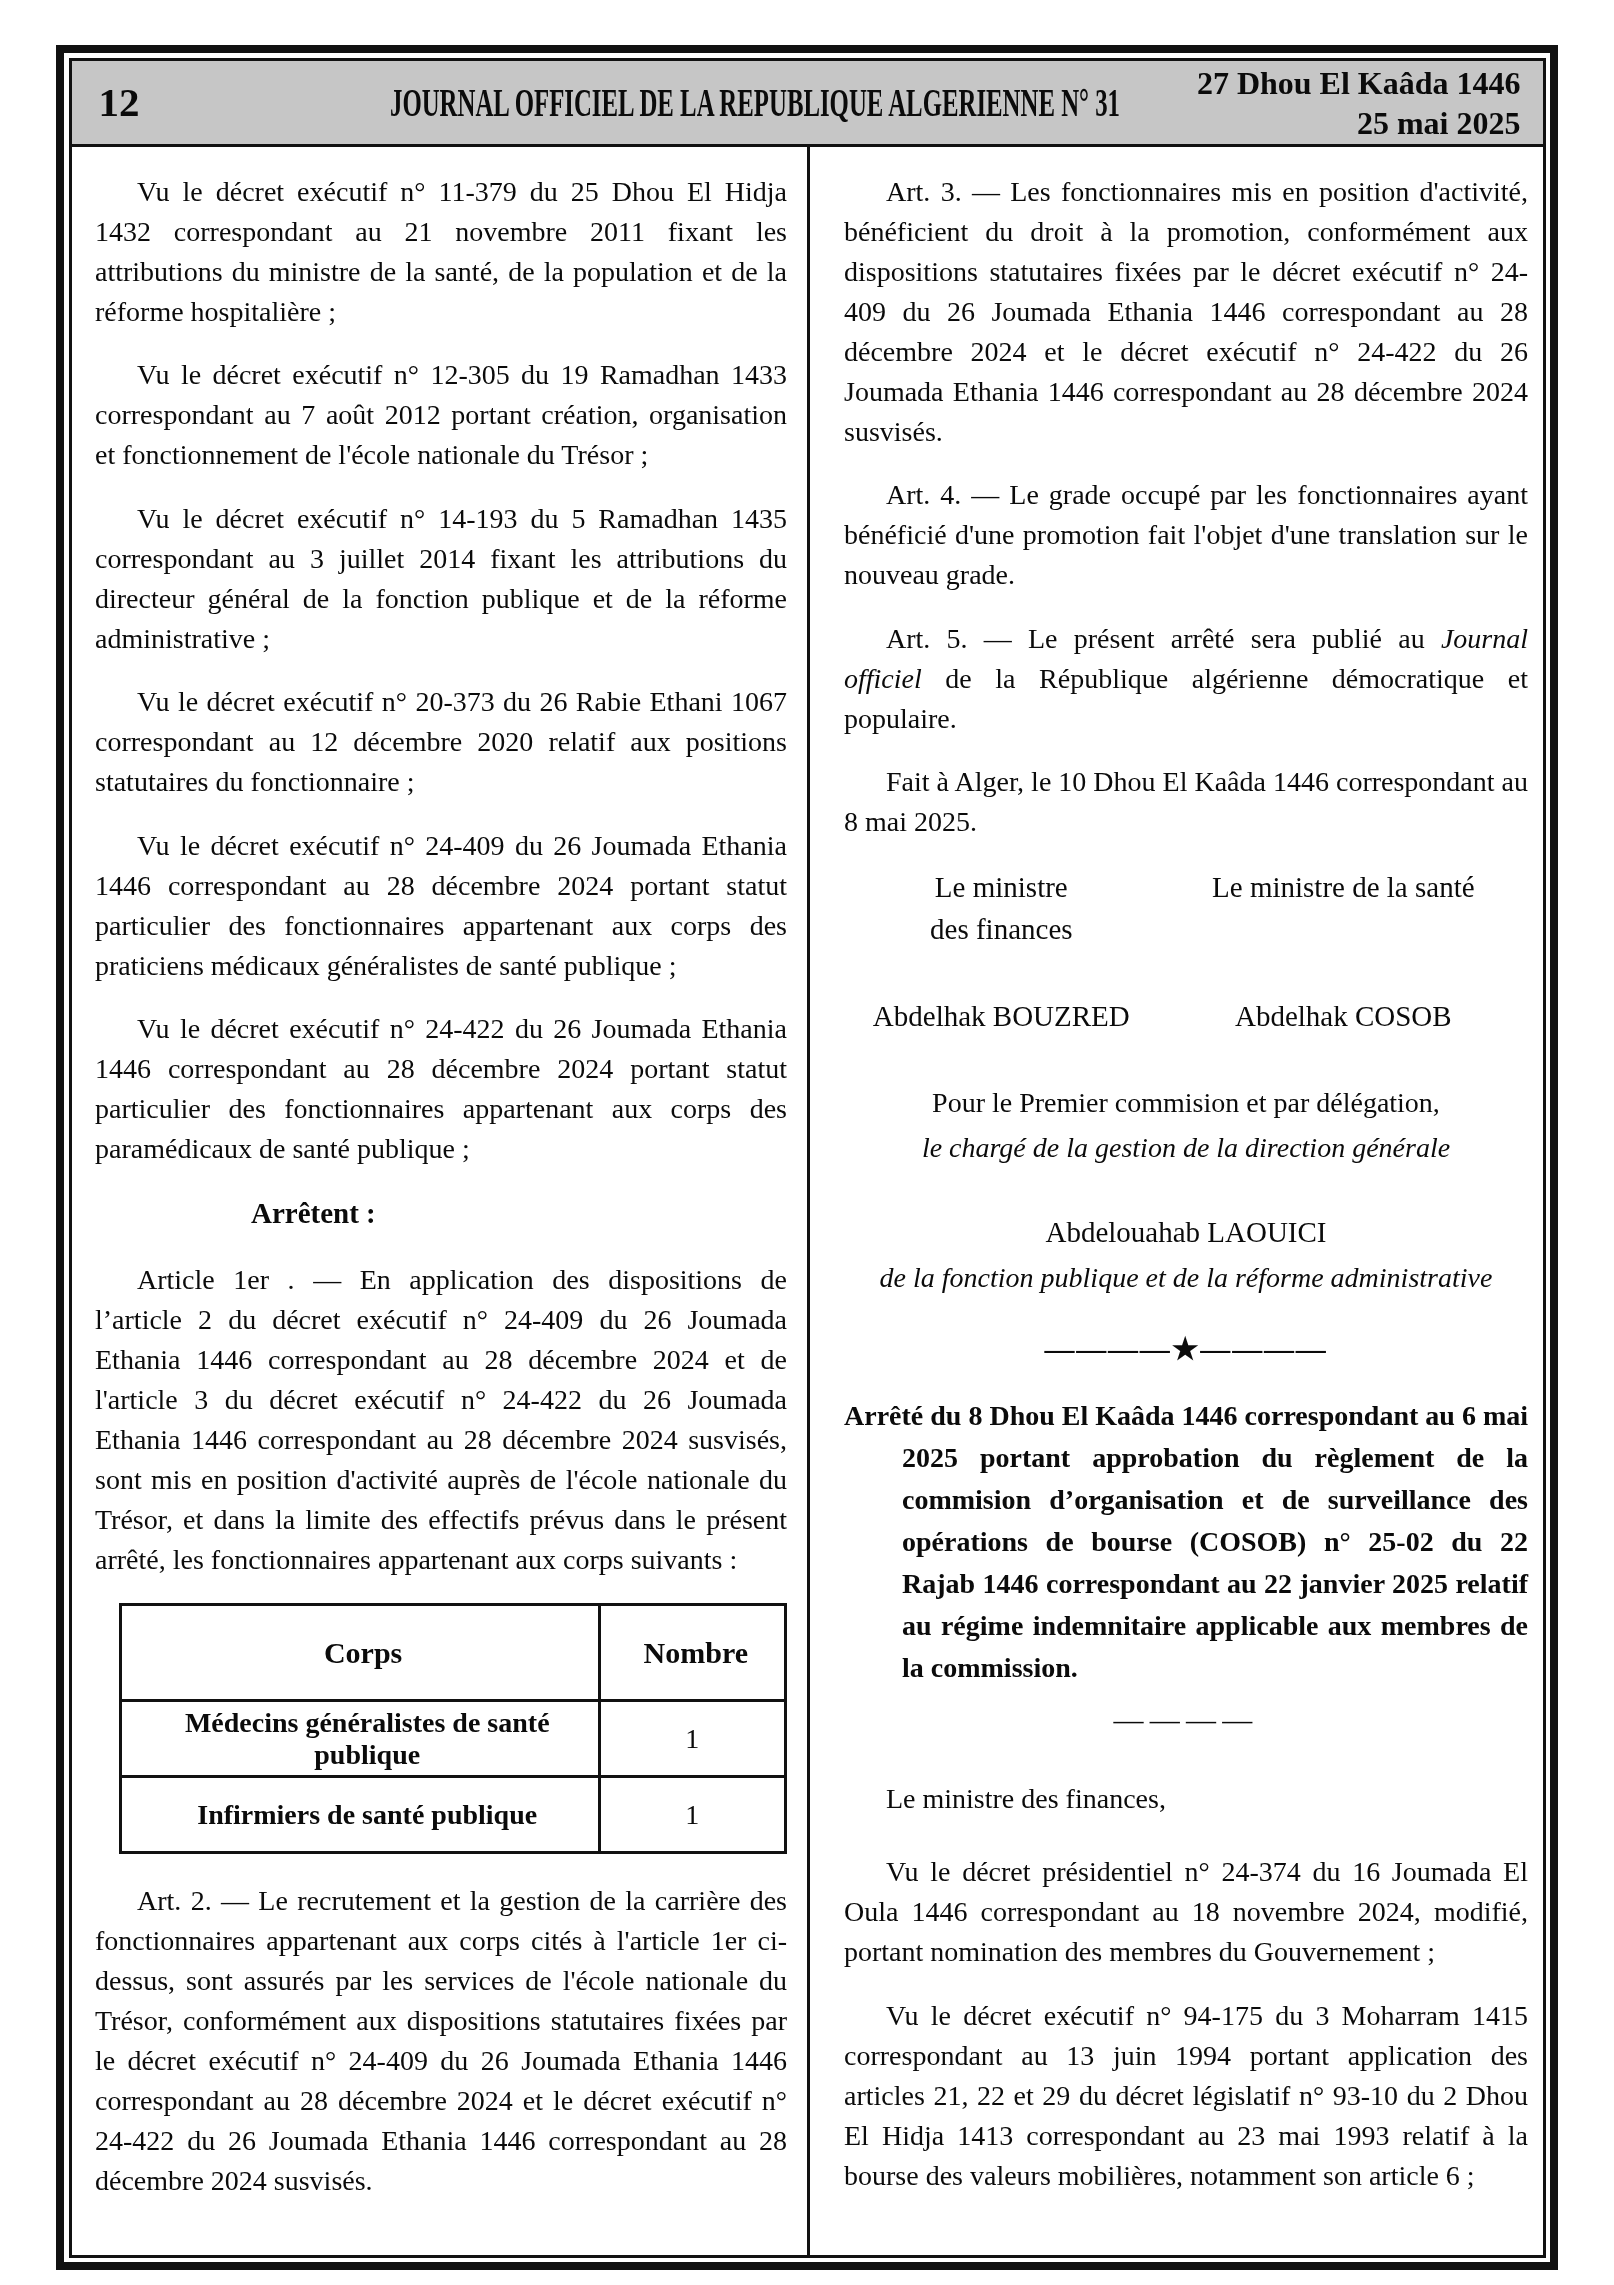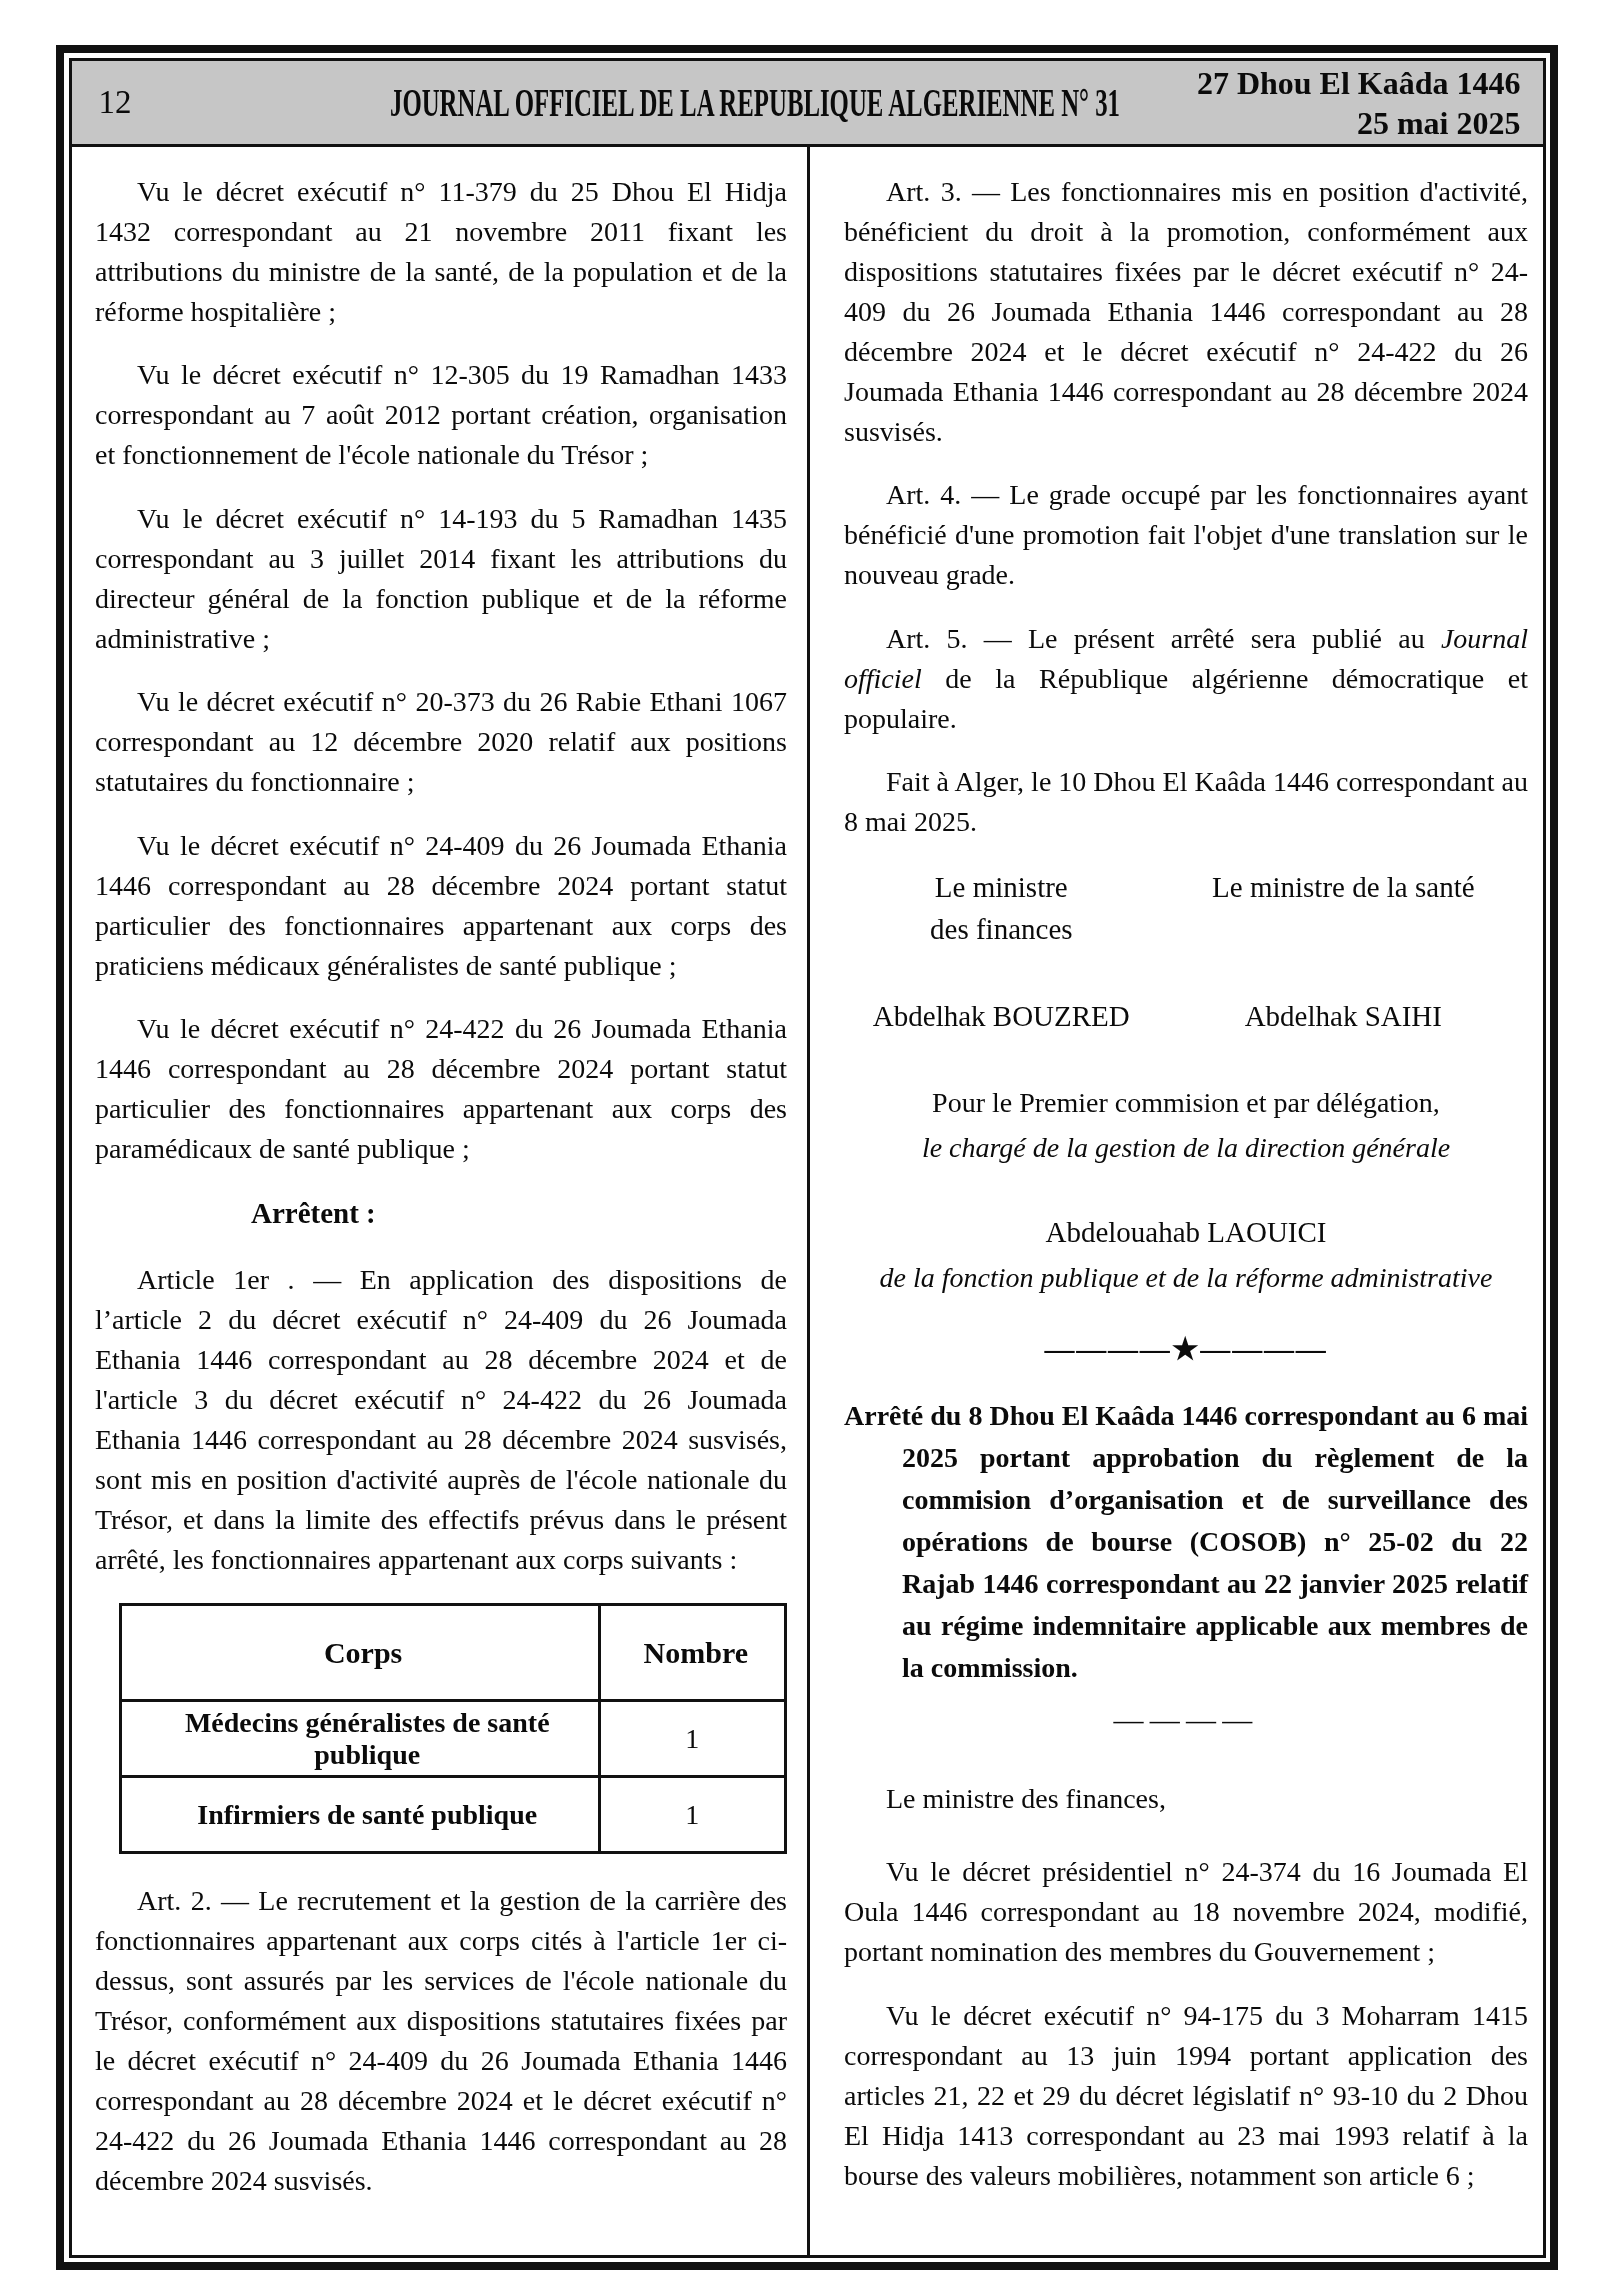--- a/index.html
+++ b/index.html
@@ -21,21 +21,21 @@
   .frame-inner{
     width:100%;height:100%;box-sizing:border-box;border:3.6px solid var(--rule);
     display:flex;flex-direction:column;overflow:hidden;
   }
   .header-band{
     flex:none;height:83px;background:var(--band);
     border-bottom:3.6px solid var(--rule);position:relative;
   }
   .page-num{
     position:absolute;left:27px;top:0;line-height:83px;
-    font-weight:normal;font-size:33px;
+    font-weight:bold;font-size:41px;
   }
   .jo-title{
     position:absolute;left:0;top:0;width:1366px;line-height:83px;text-align:center;
     font-weight:bold;font-size:40px;white-space:nowrap;
     transform:scaleX(0.62);transform-origin:50% 50%;
   }
   .header-dates{
     position:absolute;right:22px;top:2.7px;text-align:right;
     font-weight:bold;font-size:32px;line-height:40px;
   }
@@ -151,21 +151,21 @@
             <div>Le ministre</div>
             <div>des finances</div>
           </div>
           <div class="sig-cell r">
             <div>Le ministre de la santé</div>
           </div>
         </div>
 
         <div class="sig-row sig-names">
           <div class="sig-cell l">Abdelhak BOUZRED</div>
-          <div class="sig-cell r">Abdelhak SAIHI</div>
+          <div class="sig-cell r">Abdelhak COSOB</div>
         </div>
 
         <p class="center-line" style="margin-top:43px;">Pour le Premier commision et par délégation,</p>
         <p class="center-line ital">le chargé de la gestion de la direction générale</p>
         <p class="center-line laouici">Abdelouahab LAOUICI</p>
         <p class="center-line ital">de la fonction publique et de la réforme administrative</p>
 
         <p class="star-sep">————★————</p>
 
         <p class="arrete-heading">Arrêté du 8 Dhou El Kaâda 1446 correspondant au 6 mai 2025 portant approbation du règlement de la commision d’organisation et de surveillance des opérations de bourse (COSOB) n° 25-02 du 22 Rajab 1446 correspondant au 22 janvier 2025 relatif au régime indemnitaire applicable aux membres de la commission.</p>

